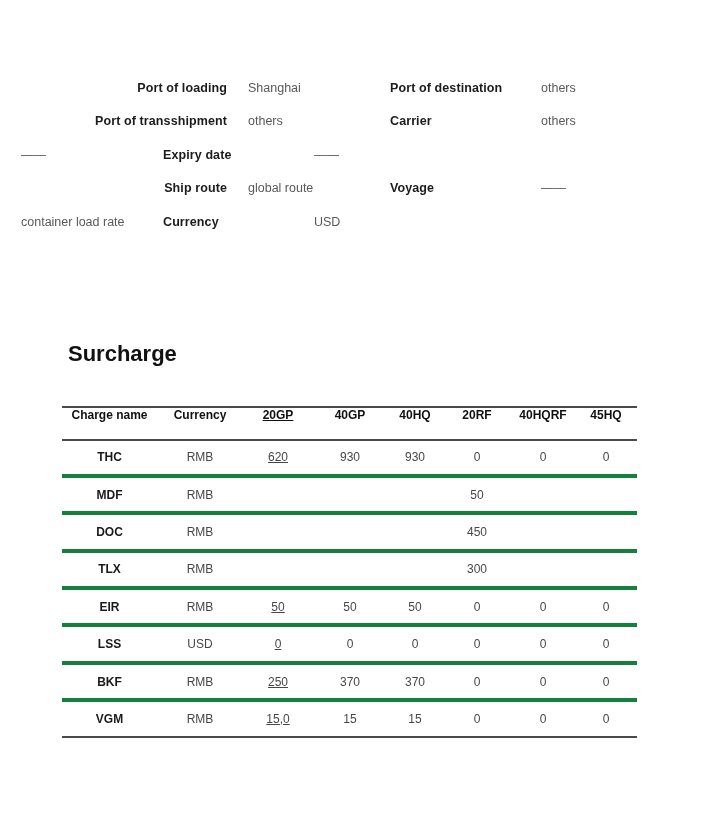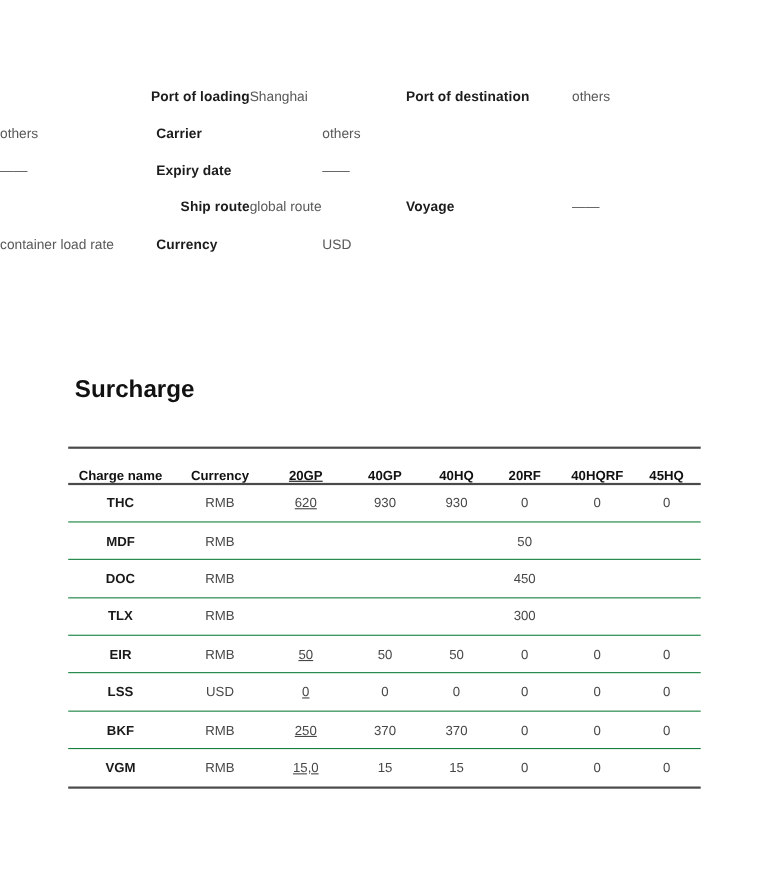--- a/index.html
+++ b/index.html
@@ -31,20 +31,21 @@
   }
   .info-label-left {
     width: 227px;
     text-align: right;
     font-weight: bold;
     color: #1c1c1c;
     letter-spacing: 0.1px;
   }
   .info-value-left {
     width: 142px;
+    margin-left: 21px;
     text-align: left;
     color: #595959;
     white-space: nowrap;
   }
   .info-label-right {
     width: 130px;
     text-align: left;
     font-weight: bold;
     color: #1c1c1c;
     letter-spacing: 0.1px;
@@ -69,31 +70,31 @@
   .rate-table {
     margin: 40px 0 0 62px;
     width: 575px;
     border-top: 2px solid #4a4a4a;
     border-bottom: 2px solid #4a4a4a;
     box-sizing: border-box;
   }
   .rate-header-row {
     display: flex;
     height: 31px;
-    align-items: flex-end;
+    align-items: flex-start;
     border-bottom: 2px solid #4a4a4a;
     font-size: 12px;
     font-weight: bold;
     color: #111111;
   }
   .rate-row {
     display: flex;
     height: 33.4px;
     align-items: center;
-    border-bottom: 1px solid #15803d;
+    border-bottom: 4px solid #15803d;
     font-size: 12px;
   }
   .rate-row:last-child {
     border-bottom: none;
   }
   .cell { text-align: center; }
   .c0 { width: 95px; }
   .c1 { width: 86px; }
   .c2 { width: 70px; text-decoration: underline; }
   .c3 { width: 74px; }
@@ -117,20 +118,21 @@
   <div class="info-section">
 
     <div class="info-row">
       <div class="info-label-left">Port of loading</div>
       <div class="info-value-left">Shanghai</div>
       <div class="info-label-right">Port of destination</div>
       <div class="info-value-right">others</div>
     </div>
 
     <div class="info-row">
+      <div class="info-label-left">Port of transshipment</div>
       <div class="info-value-left">others</div>
       <div class="info-label-right">Carrier</div>
       <div class="info-value-right">others</div>
     </div>
 
     <div class="info-row">
       <div class="info-value-left">——</div>
       <div class="info-label-right">Expiry date</div>
       <div class="info-value-right">——</div>
     </div>

